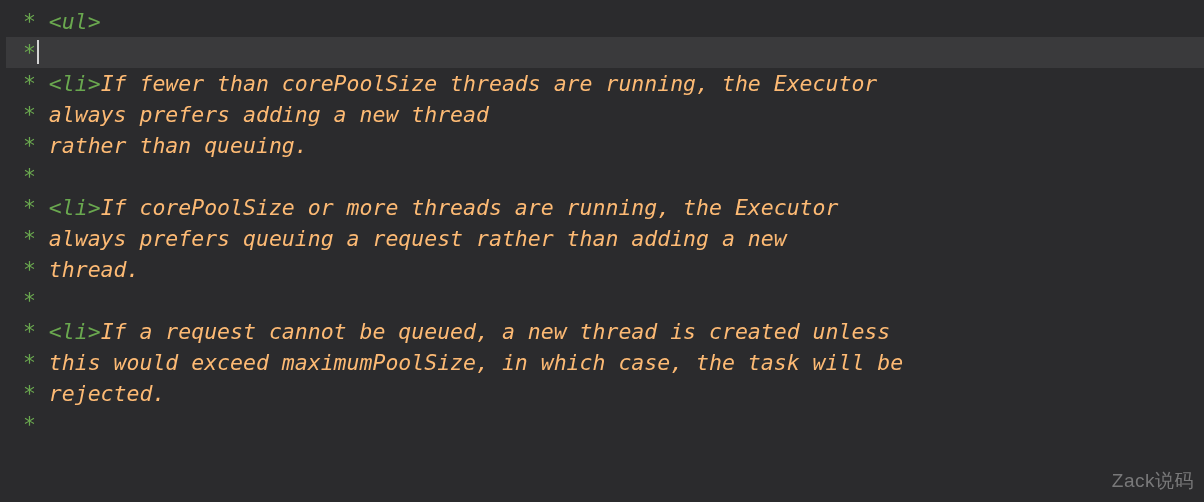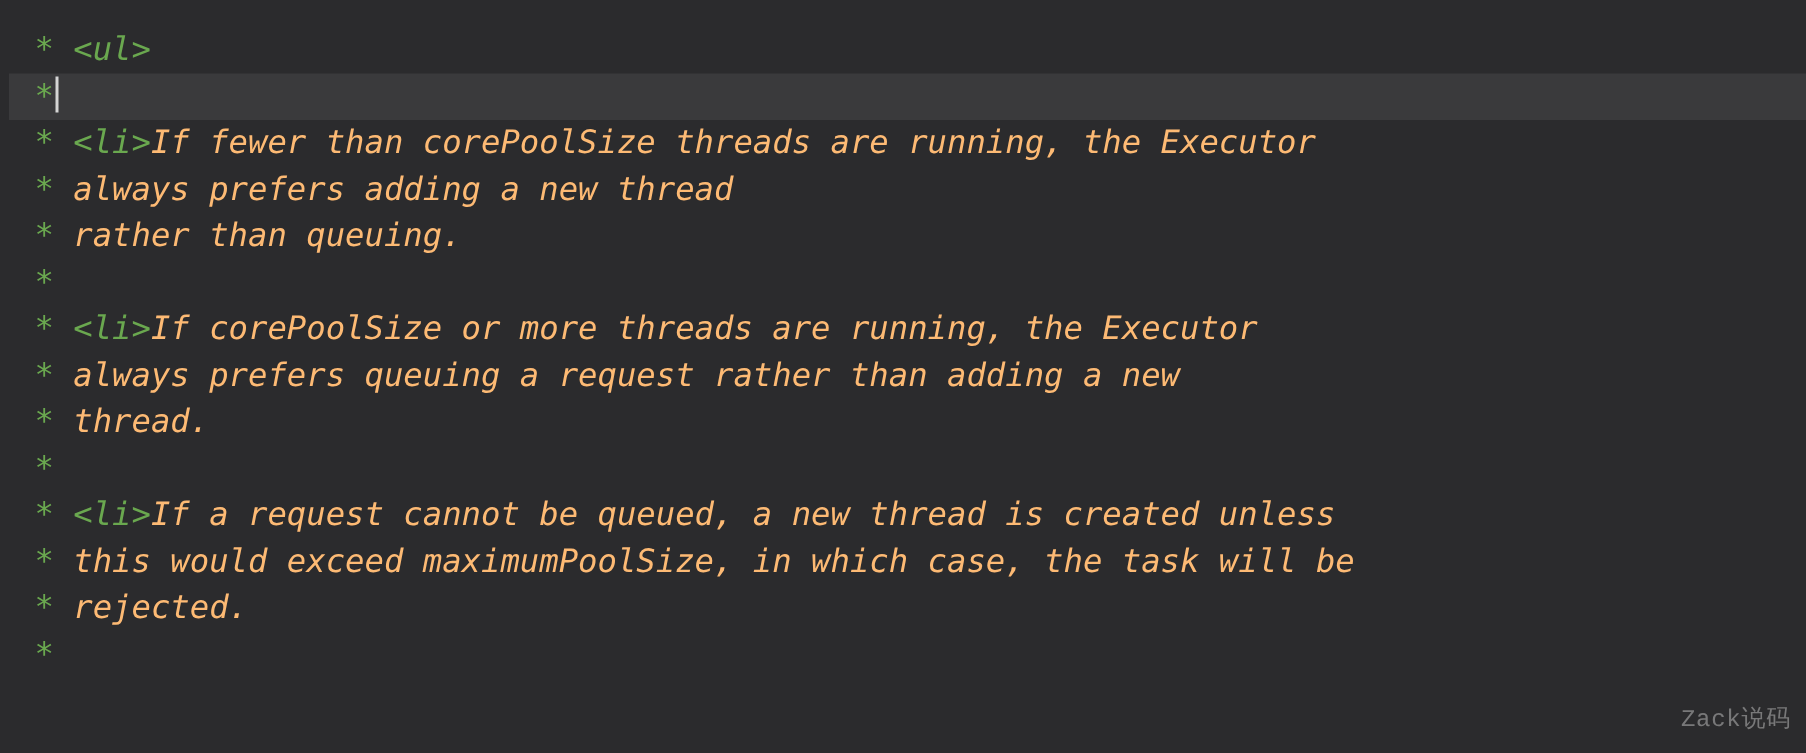--- a/index.html
+++ b/index.html
@@ -11,21 +11,20 @@
     font-family: "Menlo", "Consolas", "DejaVu Sans Mono", monospace;
     font-style: italic;
     font-size: 21.5px;
     line-height: 31px;
     color: #6aa84f;
   }
   .editor {
     position: relative;
     padding: 6px 0 0 6px;
     white-space: pre;
-    margin-top: 12px;
   }
   .line {
     display: block;
     height: 31px;
     padding-left: 4px;
   }
   .line.current {
     background: #3a3a3c;
   }
   .star { color: #6aa84f; }
@@ -37,23 +36,23 @@
     height: 24px;
     background: #d4d4d4;
     vertical-align: -4px;
     margin-left: 1px;
   }
   .watermark {
     position: absolute;
     right: 10px;
     bottom: 6px;
     font-style: normal;
-    font-size: 16px;
+    font-size: 19px;
     color: #b8b8b8;
-    font-family: Liberation Mono, monospace;
+    font-family: Liberation Sans, sans-serif;
     opacity: 0.55;
     letter-spacing: 0.5px;
   }
 </style>
 </head>
 <body>
 
 <div class="editor" id="editor"><div class="line"><span class="star"> * </span><span class="tag">&lt;ul&gt;</span></div><div class="line current"><span class="star"> *</span><span class="caret"></span></div><div class="line"><span class="star"> * </span><span class="tag">&lt;li&gt;</span><span class="txt">If fewer than corePoolSize threads are running, the Executor</span></div><div class="line"><span class="star"> * </span><span class="txt">always prefers adding a new thread</span></div><div class="line"><span class="star"> * </span><span class="txt">rather than queuing.</span></div><div class="line"><span class="star"> *</span></div><div class="line"><span class="star"> * </span><span class="tag">&lt;li&gt;</span><span class="txt">If corePoolSize or more threads are running, the Executor</span></div><div class="line"><span class="star"> * </span><span class="txt">always prefers queuing a request rather than adding a new</span></div><div class="line"><span class="star"> * </span><span class="txt">thread.</span></div><div class="line"><span class="star"> *</span></div><div class="line"><span class="star"> * </span><span class="tag">&lt;li&gt;</span><span class="txt">If a request cannot be queued, a new thread is created unless</span></div><div class="line"><span class="star"> * </span><span class="txt">this would exceed maximumPoolSize, in which case, the task will be</span></div><div class="line"><span class="star"> * </span><span class="txt">rejected.</span></div><div class="line"><span class="star"> *</span></div></div>
 
 <div class="watermark">Zack说码</div>

